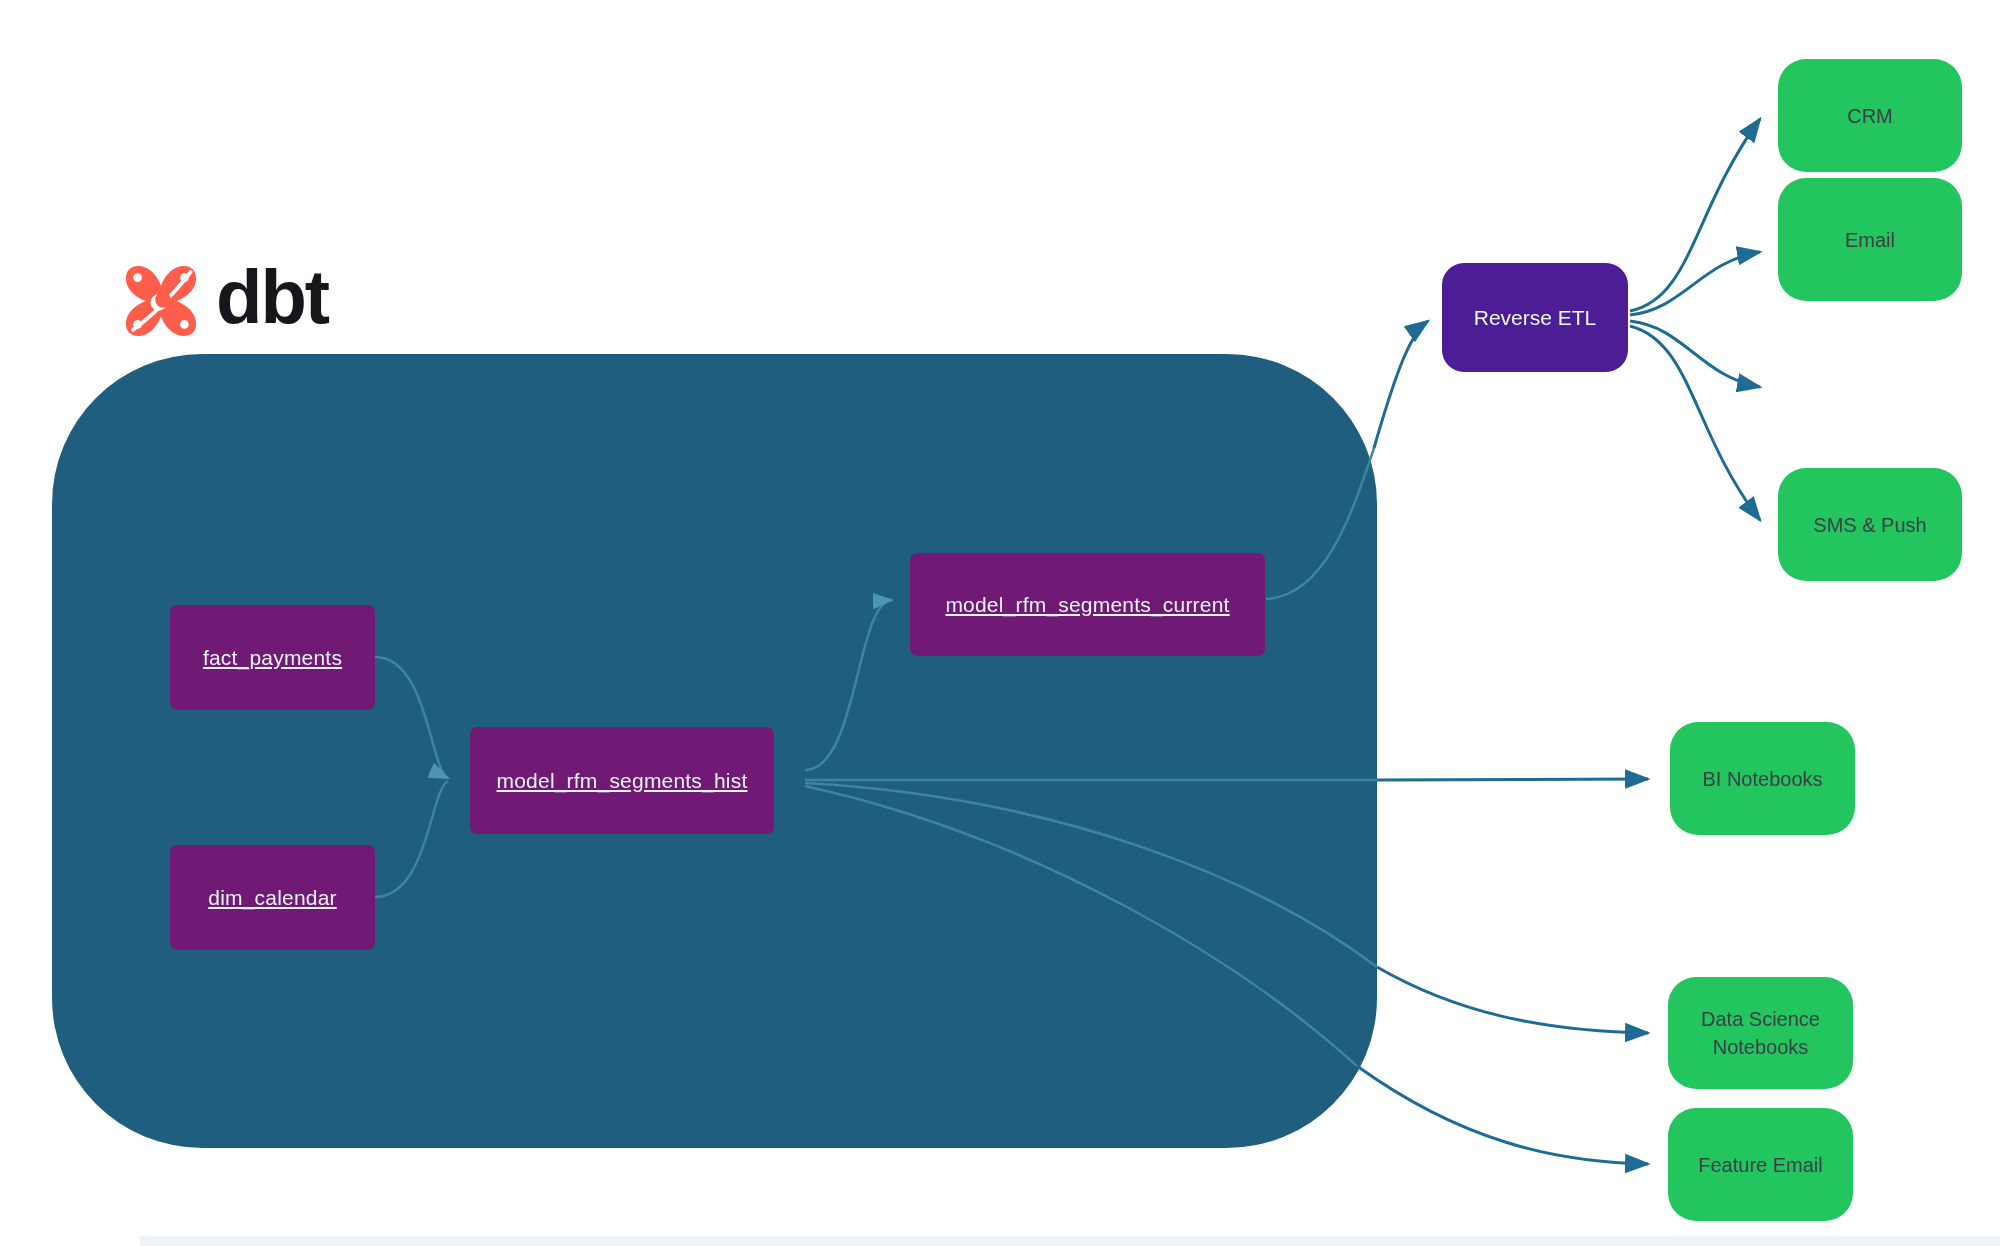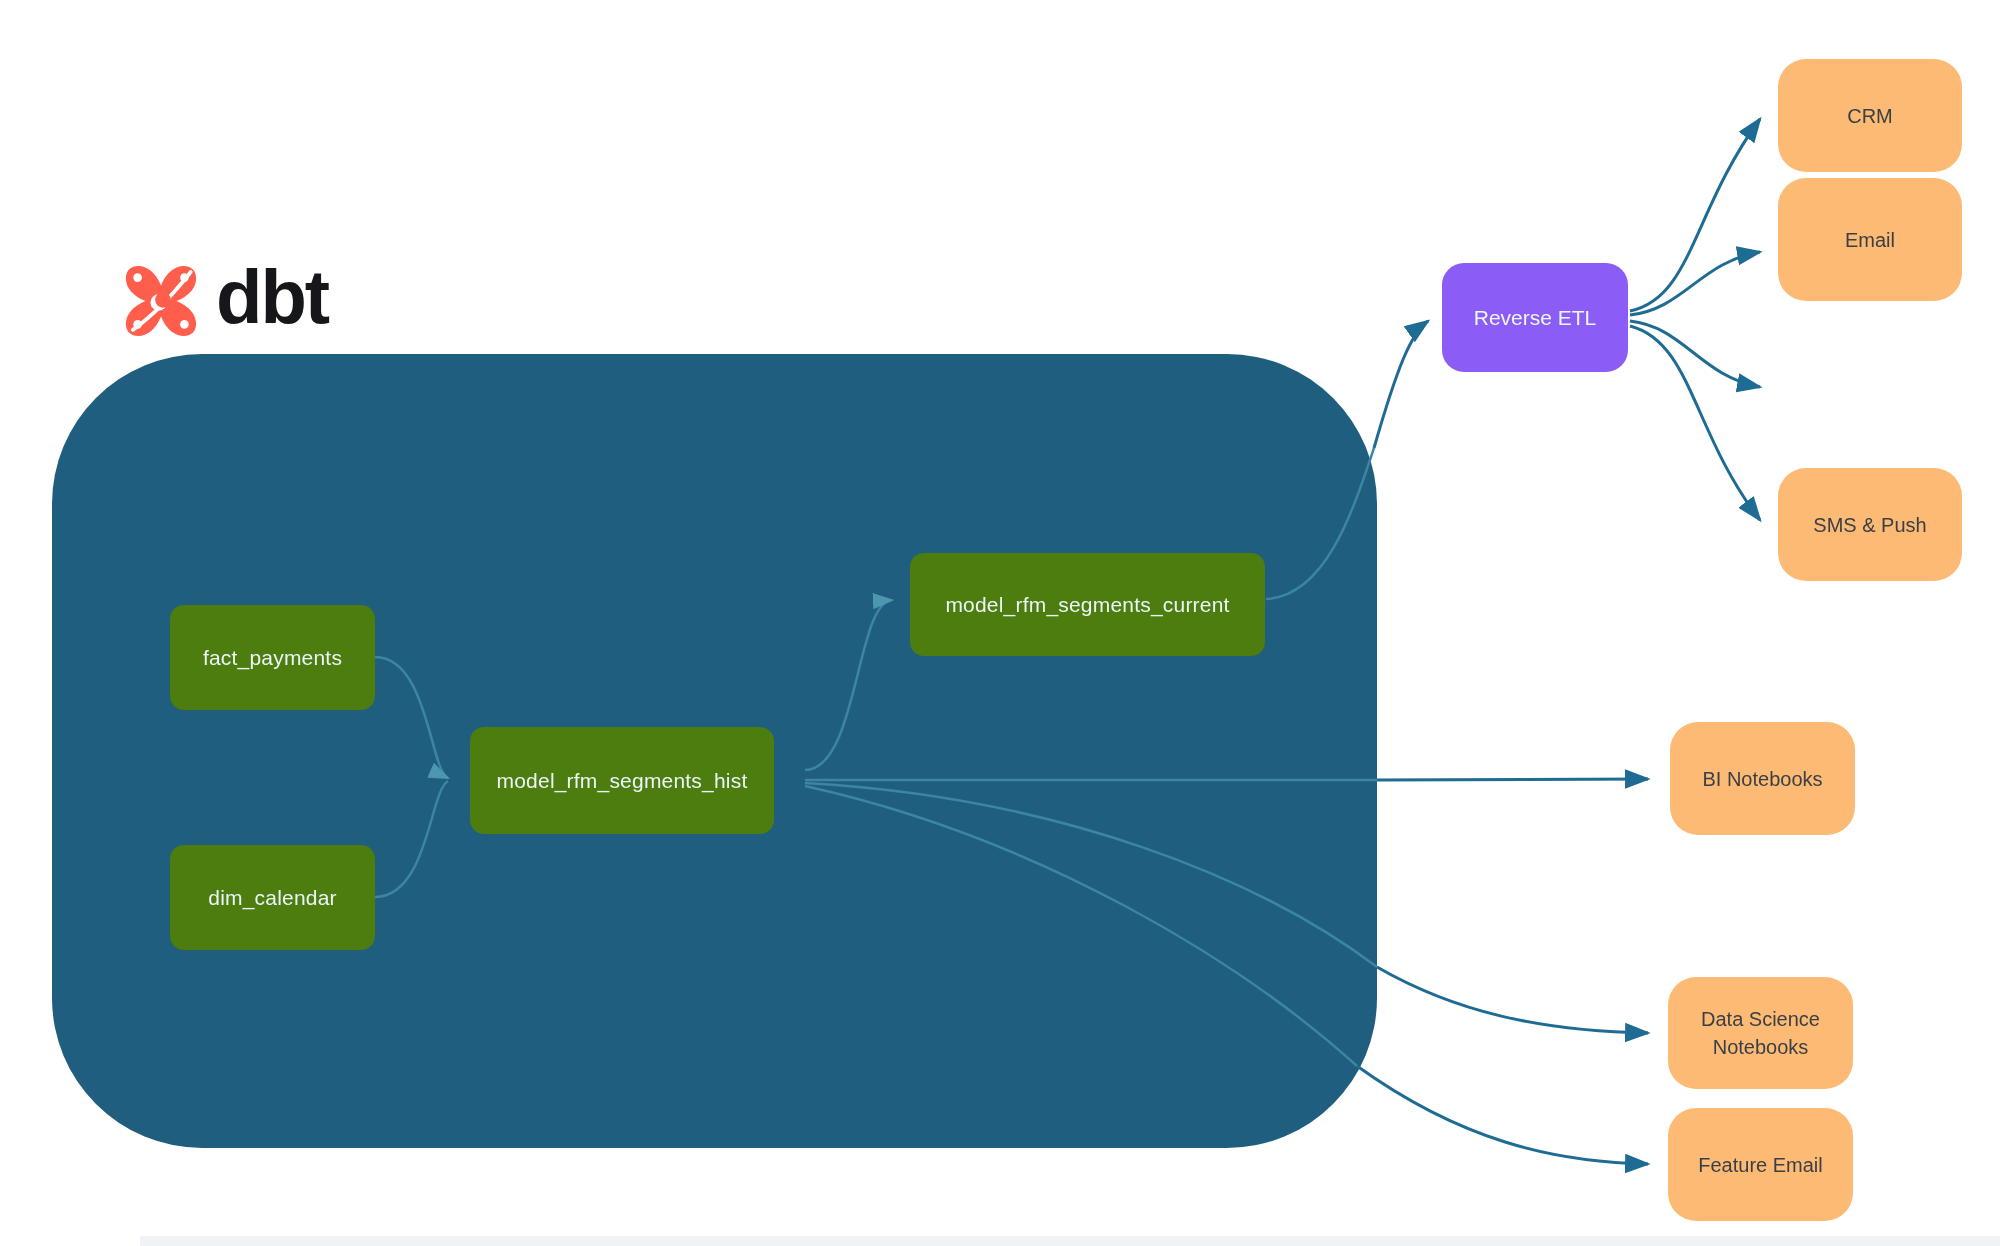--- a/index.html
+++ b/index.html
@@ -14,28 +14,28 @@
     background:#1F5E7E;border-radius:150px;z-index:1;
   }
   
   #edges{position:absolute;left:0;top:0;z-index:2;pointer-events:none;}
   
   .node{
     position:absolute;z-index:3;display:flex;align-items:center;justify-content:center;
     text-align:center;box-sizing:border-box;
   }
   .model-node{
-    background:#4d7c0f;color:#EAF6F8;border-radius:14px;
-    font-size:21px;letter-spacing:.2px;
+    background:#701a75;color:#EAF6F8;border-radius:7px;
+    font-size:21px;letter-spacing:.2px;text-decoration:underline;
   }
   .retl-node{
-    background:#8b5cf6;color:#ECF8F4;border-radius:22px;font-size:21px;
+    background:#4c1d95;color:#ECF8F4;border-radius:22px;font-size:21px;
   }
   .dest-node{
-    background:#fdba74;color:#3A3F45;border-radius:28px;font-size:20px;
+    background:#22c55e;color:#3A3F45;border-radius:28px;font-size:20px;
     padding:0 18px;line-height:1.4;
   }
   
   .logo{
     position:absolute;left:122px;top:256px;height:90px;z-index:3;
     display:flex;align-items:center;gap:16px;
   }
   .logo-text{
     font-size:76px;font-weight:700;color:#16171A;letter-spacing:-2px;
     line-height:1;transform:translateY(-4px);

